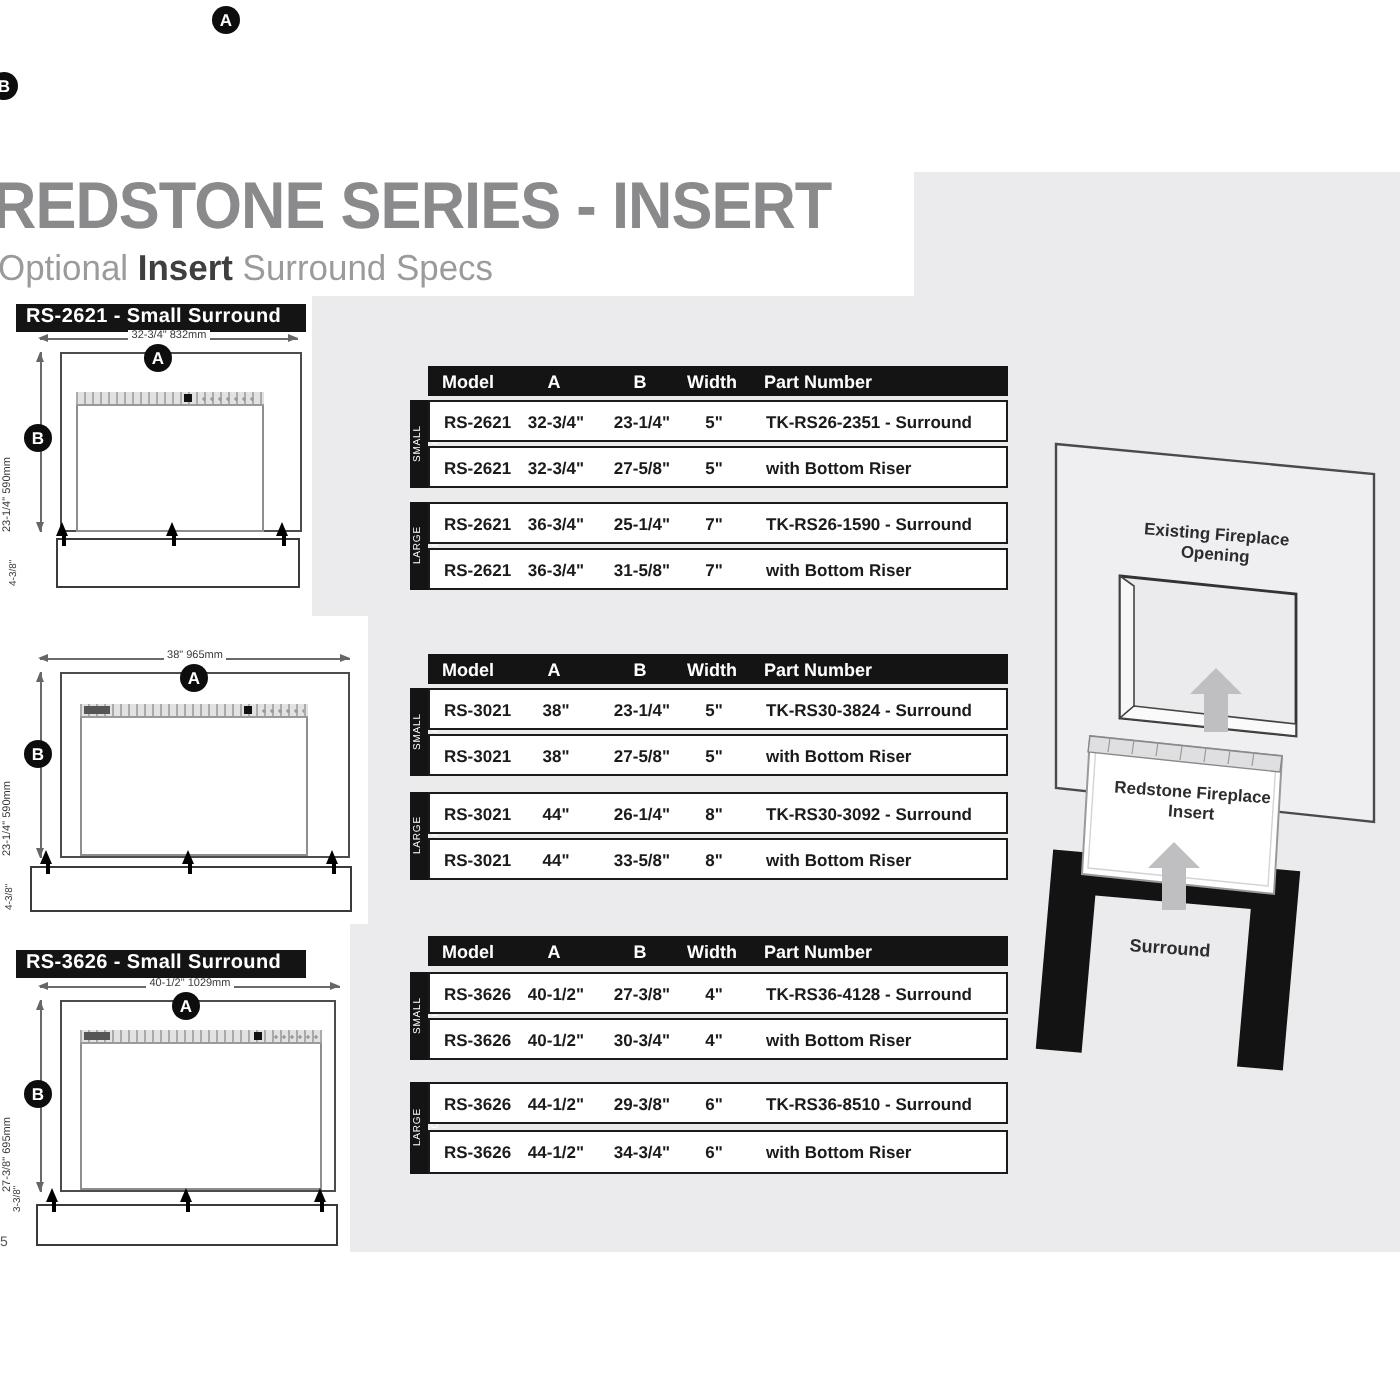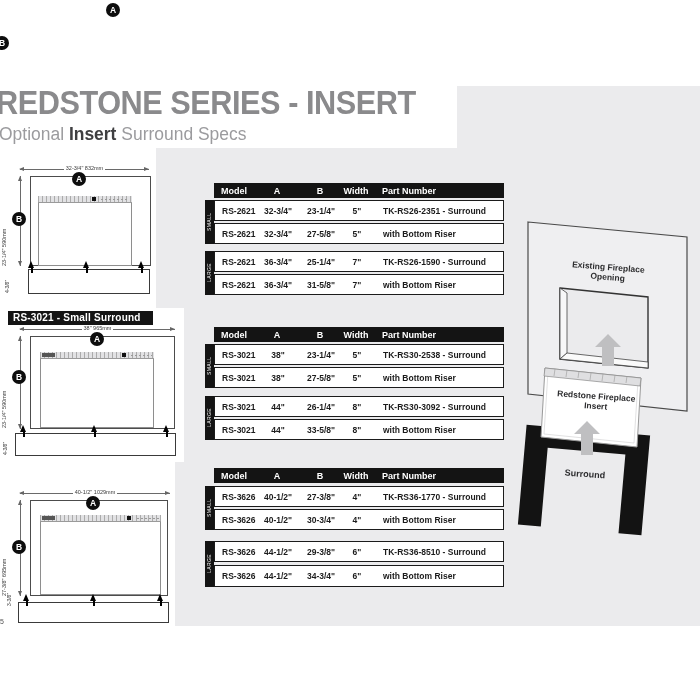--- a/index.html
+++ b/index.html
@@ -63,20 +63,21 @@
   <div class="abs wpatch" style="left:0;top:462px;width:175px;height:164px;"></div>
 
   <div class="abs badge" style="left:106px;top:3px;">A</div>
   <div class="abs badge" style="left:-5px;top:36px;">B</div>
 
   <div class="abs title" style="left:-4px;top:84px;">REDSTONE SERIES - INSERT</div>
   <div class="abs subtitle" style="left:-1px;top:124px;">
     <span>Optional </span><span class="em">Insert</span><span> Surround Specs</span>
   </div>
 
+  <div class="abs dhead" style="left:8px;top:152px;width:145px;height:14px;">RS-2621 - Small Surround</div>
   <div class="abs hline" style="left:20px;top:169px;width:129px;"></div>
   <div class="abs tipL" style="left:19px;top:166.5px;"></div>
   <div class="abs tipR" style="left:144px;top:166.5px;"></div>
   <div class="abs dimlab" style="left:20px;top:165px;width:129px;"><span>32-3/4" 832mm</span></div>
   <div class="abs outerbox" style="left:30px;top:176px;width:121px;height:90px;"></div>
   <div class="abs innerbox" style="left:38px;top:196px;width:94px;height:70px;"></div>
   <div class="abs strip" style="left:38px;top:196px;width:94px;height:7px;">
     <div class="blacksq" style="left:57%;"></div>
     <div class="dots" style="left:66%;width:30%;"></div>
   </div>
@@ -88,21 +89,20 @@
   <div class="abs vlab" style="left:1px;top:188px;height:78px;">23-1/4" 590mm</div>
   <div class="abs riser" style="left:28px;top:269px;width:122px;height:25px;"></div>
   <div class="abs tri-up" style="left:28px;top:261px;"></div>
     <div class="abs stem" style="left:30.5px;top:267px;"></div>
   <div class="abs tri-up" style="left:83px;top:261px;"></div>
     <div class="abs stem" style="left:85.5px;top:267px;"></div>
   <div class="abs tri-up" style="left:138px;top:261px;"></div>
     <div class="abs stem" style="left:140.5px;top:267px;"></div>
   <div class="abs vlab" style="left:4px;top:270px;height:23px;font-size:5px;">4-3/8"</div>
 
-  <div class="abs dhead" style="left:8px;top:311px;width:145px;height:14px;">RS-3021 - Small Surround</div>
   <div class="abs hline" style="left:20px;top:329px;width:155px;"></div>
   <div class="abs tipL" style="left:19px;top:326.5px;"></div>
   <div class="abs tipR" style="left:170px;top:326.5px;"></div>
   <div class="abs dimlab" style="left:20px;top:325px;width:155px;"><span>38" 965mm</span></div>
   <div class="abs outerbox" style="left:30px;top:336px;width:145px;height:93px;"></div>
   <div class="abs innerbox" style="left:40px;top:352px;width:114px;height:76px;"></div>
   <div class="abs strip" style="left:40px;top:352px;width:114px;height:7px;">
     <div class="logo"></div>
     <div class="blacksq" style="left:72%;"></div>
     <div class="dots" style="left:79%;width:19%;"></div>
@@ -115,20 +115,21 @@
   <div class="abs vlab" style="left:1px;top:348px;height:80px;">23-1/4" 590mm</div>
   <div class="abs riser" style="left:15px;top:433px;width:161px;height:23px;"></div>
   <div class="abs tri-up" style="left:20px;top:425px;"></div>
     <div class="abs stem" style="left:22.5px;top:431px;"></div>
   <div class="abs tri-up" style="left:91px;top:425px;"></div>
     <div class="abs stem" style="left:93.5px;top:431px;"></div>
   <div class="abs tri-up" style="left:163px;top:425px;"></div>
     <div class="abs stem" style="left:165.5px;top:431px;"></div>
   <div class="abs vlab" style="left:2px;top:433px;height:22px;font-size:5px;">4-3/8"</div>
 
+  <div class="abs dhead" style="left:8px;top:475px;width:145px;height:14px;">RS-3626 - Small Surround</div>
   <div class="abs hline" style="left:20px;top:493px;width:150px;"></div>
   <div class="abs tipL" style="left:19px;top:490.5px;"></div>
   <div class="abs tipR" style="left:165px;top:490.5px;"></div>
   <div class="abs dimlab" style="left:20px;top:489px;width:150px;"><span>40-1/2" 1029mm</span></div>
   <div class="abs outerbox" style="left:30px;top:500px;width:138px;height:96px;"></div>
   <div class="abs innerbox" style="left:40px;top:515px;width:121px;height:80px;"></div>
   <div class="abs strip" style="left:40px;top:515px;width:121px;height:7px;">
     <div class="logo"></div>
     <div class="blacksq" style="left:72%;"></div>
     <div class="dots" style="left:79%;width:19%;"></div>
@@ -193,21 +194,21 @@
     <div class="c3">B</div>
     <div class="c4">Width</div>
     <div class="c5">Part Number</div>
   </div>
   <div class="abs tside" style="left:205px;top:344px;width:9px;height:44px;">SMALL SURROUND</div>
   <div class="abs trow" style="left:214px;top:344px;width:290px;height:21px;">
     <div class="c1">RS-3021</div>
     <div class="c2">38"</div>
     <div class="c3">23-1/4"</div>
     <div class="c4">5"</div>
-    <div class="c5">TK-RS30-2538 - Surround</div>
+    <div class="c5">TK-RS30-3824 - Surround</div>
   </div>
   <div class="abs trow" style="left:214px;top:367px;width:290px;height:21px;">
     <div class="c1">RS-3021</div>
     <div class="c2">38"</div>
     <div class="c3">27-5/8"</div>
     <div class="c4">5"</div>
     <div class="c5">with Bottom Riser</div>
   </div>
   <div class="abs tside" style="left:205px;top:396px;width:9px;height:44px;">LARGE SURROUND</div>
   <div class="abs trow" style="left:214px;top:396px;width:290px;height:21px;">
@@ -231,21 +232,21 @@
     <div class="c3">B</div>
     <div class="c4">Width</div>
     <div class="c5">Part Number</div>
   </div>
   <div class="abs tside" style="left:205px;top:486px;width:9px;height:44px;">SMALL SURROUND</div>
   <div class="abs trow" style="left:214px;top:486px;width:290px;height:21px;">
     <div class="c1">RS-3626</div>
     <div class="c2">40-1/2"</div>
     <div class="c3">27-3/8"</div>
     <div class="c4">4"</div>
-    <div class="c5">TK-RS36-1770 - Surround</div>
+    <div class="c5">TK-RS36-4128 - Surround</div>
   </div>
   <div class="abs trow" style="left:214px;top:509px;width:290px;height:21px;">
     <div class="c1">RS-3626</div>
     <div class="c2">40-1/2"</div>
     <div class="c3">30-3/4"</div>
     <div class="c4">4"</div>
     <div class="c5">with Bottom Riser</div>
   </div>
   <div class="abs tside" style="left:205px;top:541px;width:9px;height:46px;">LARGE SURROUND</div>
   <div class="abs trow" style="left:214px;top:541px;width:290px;height:21px;">

